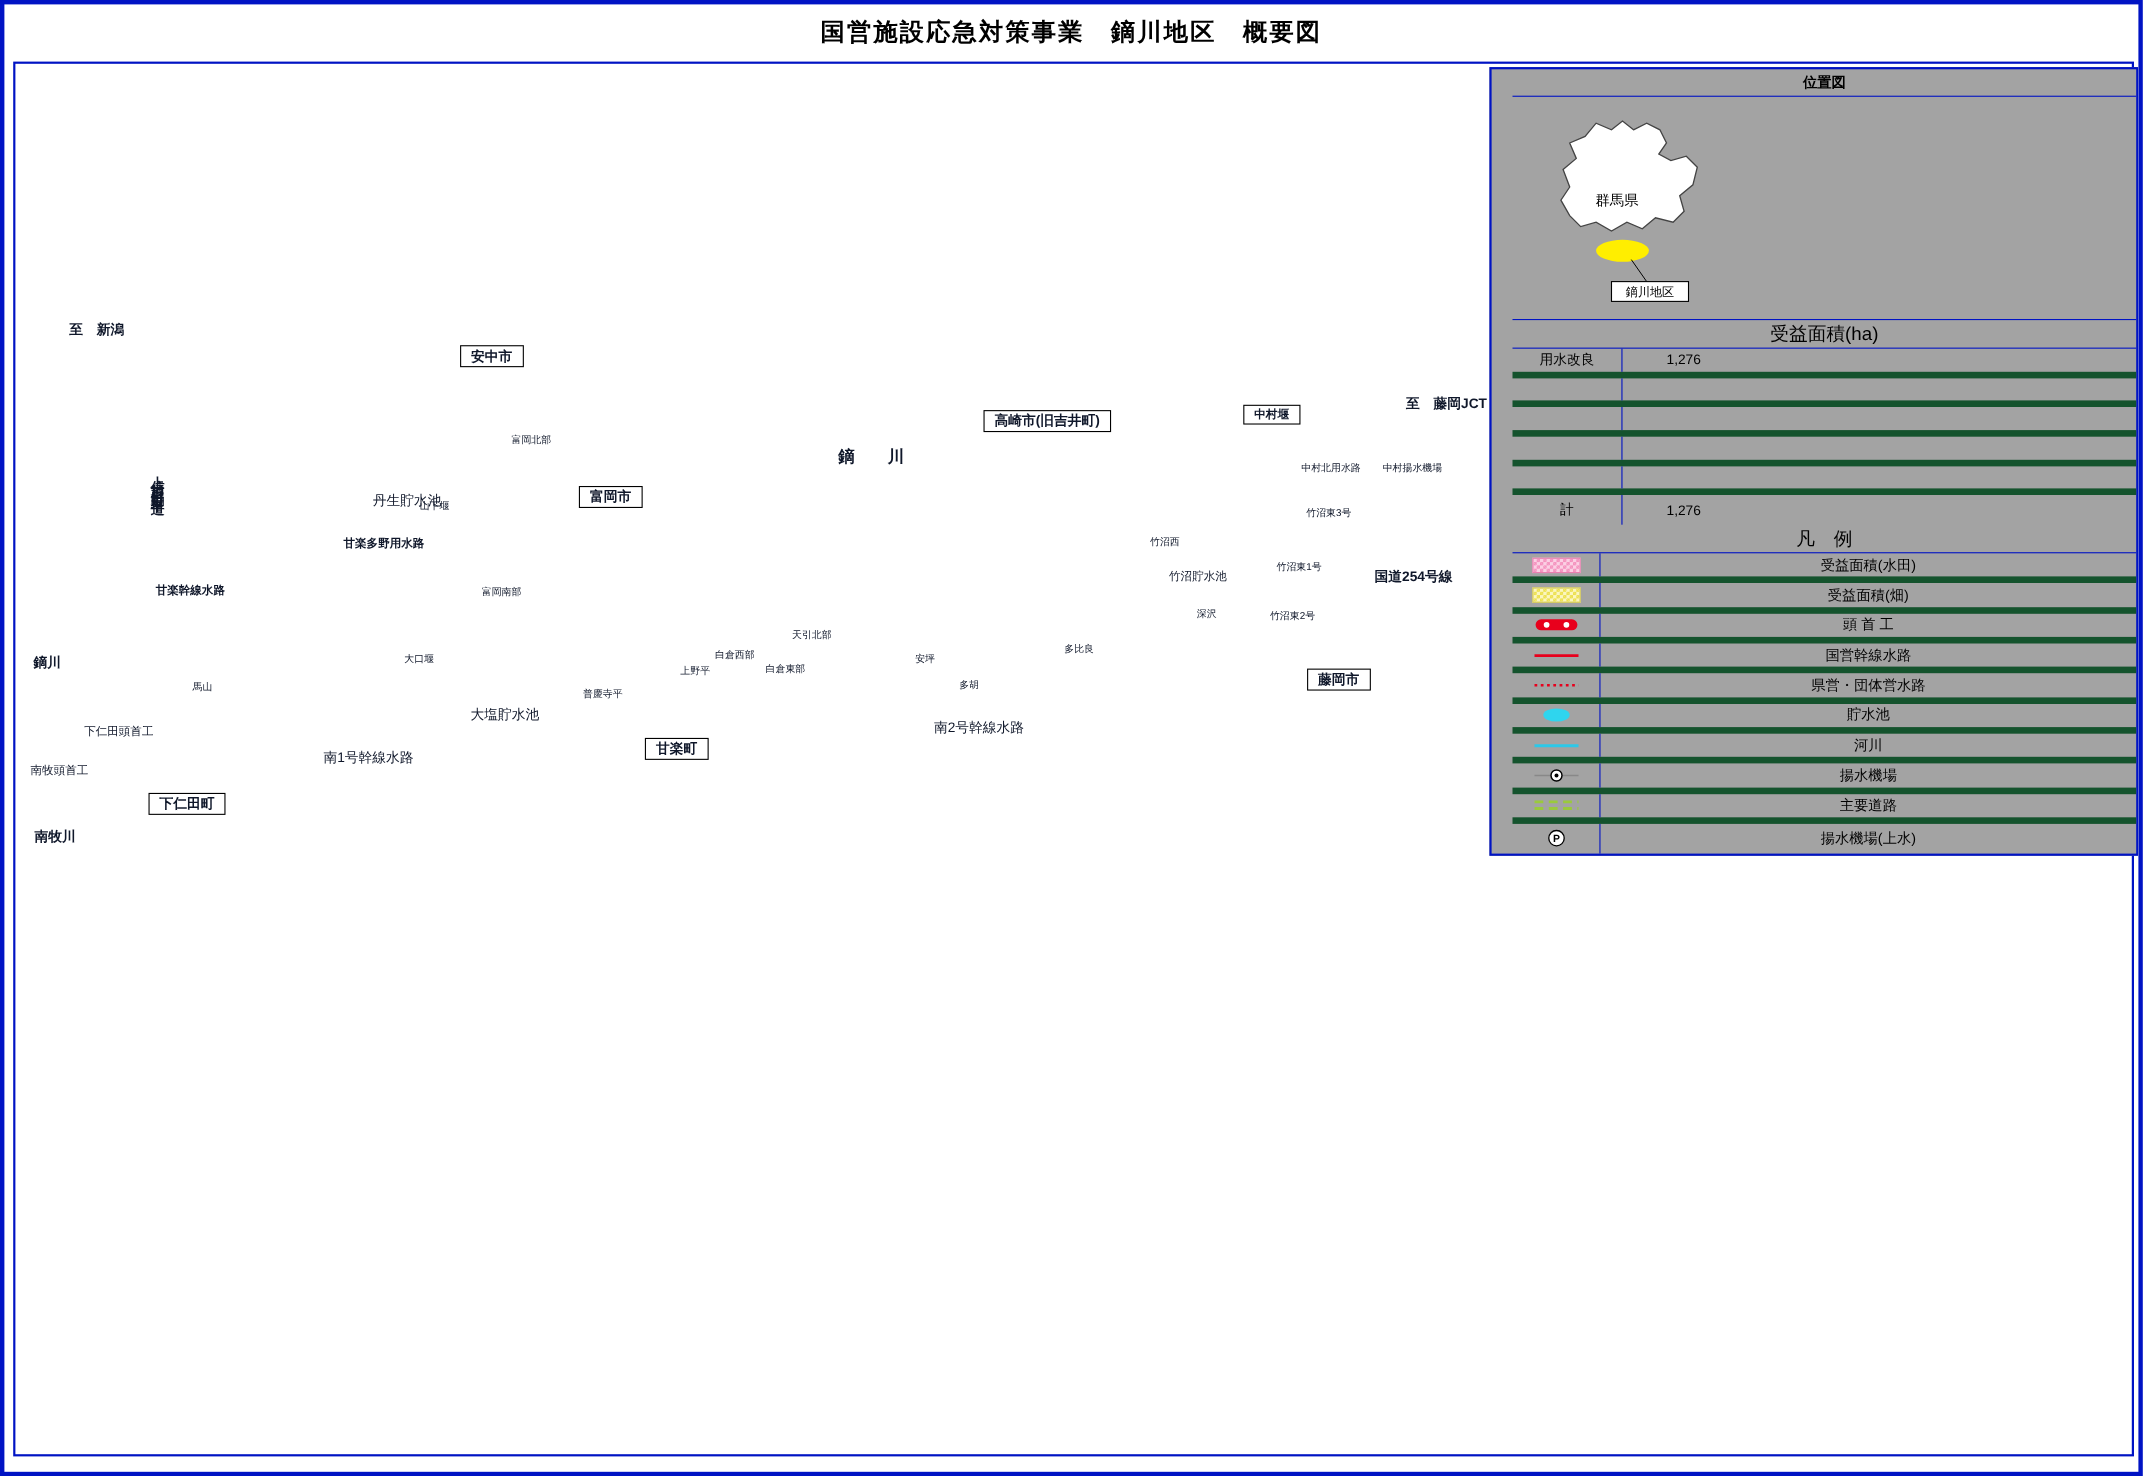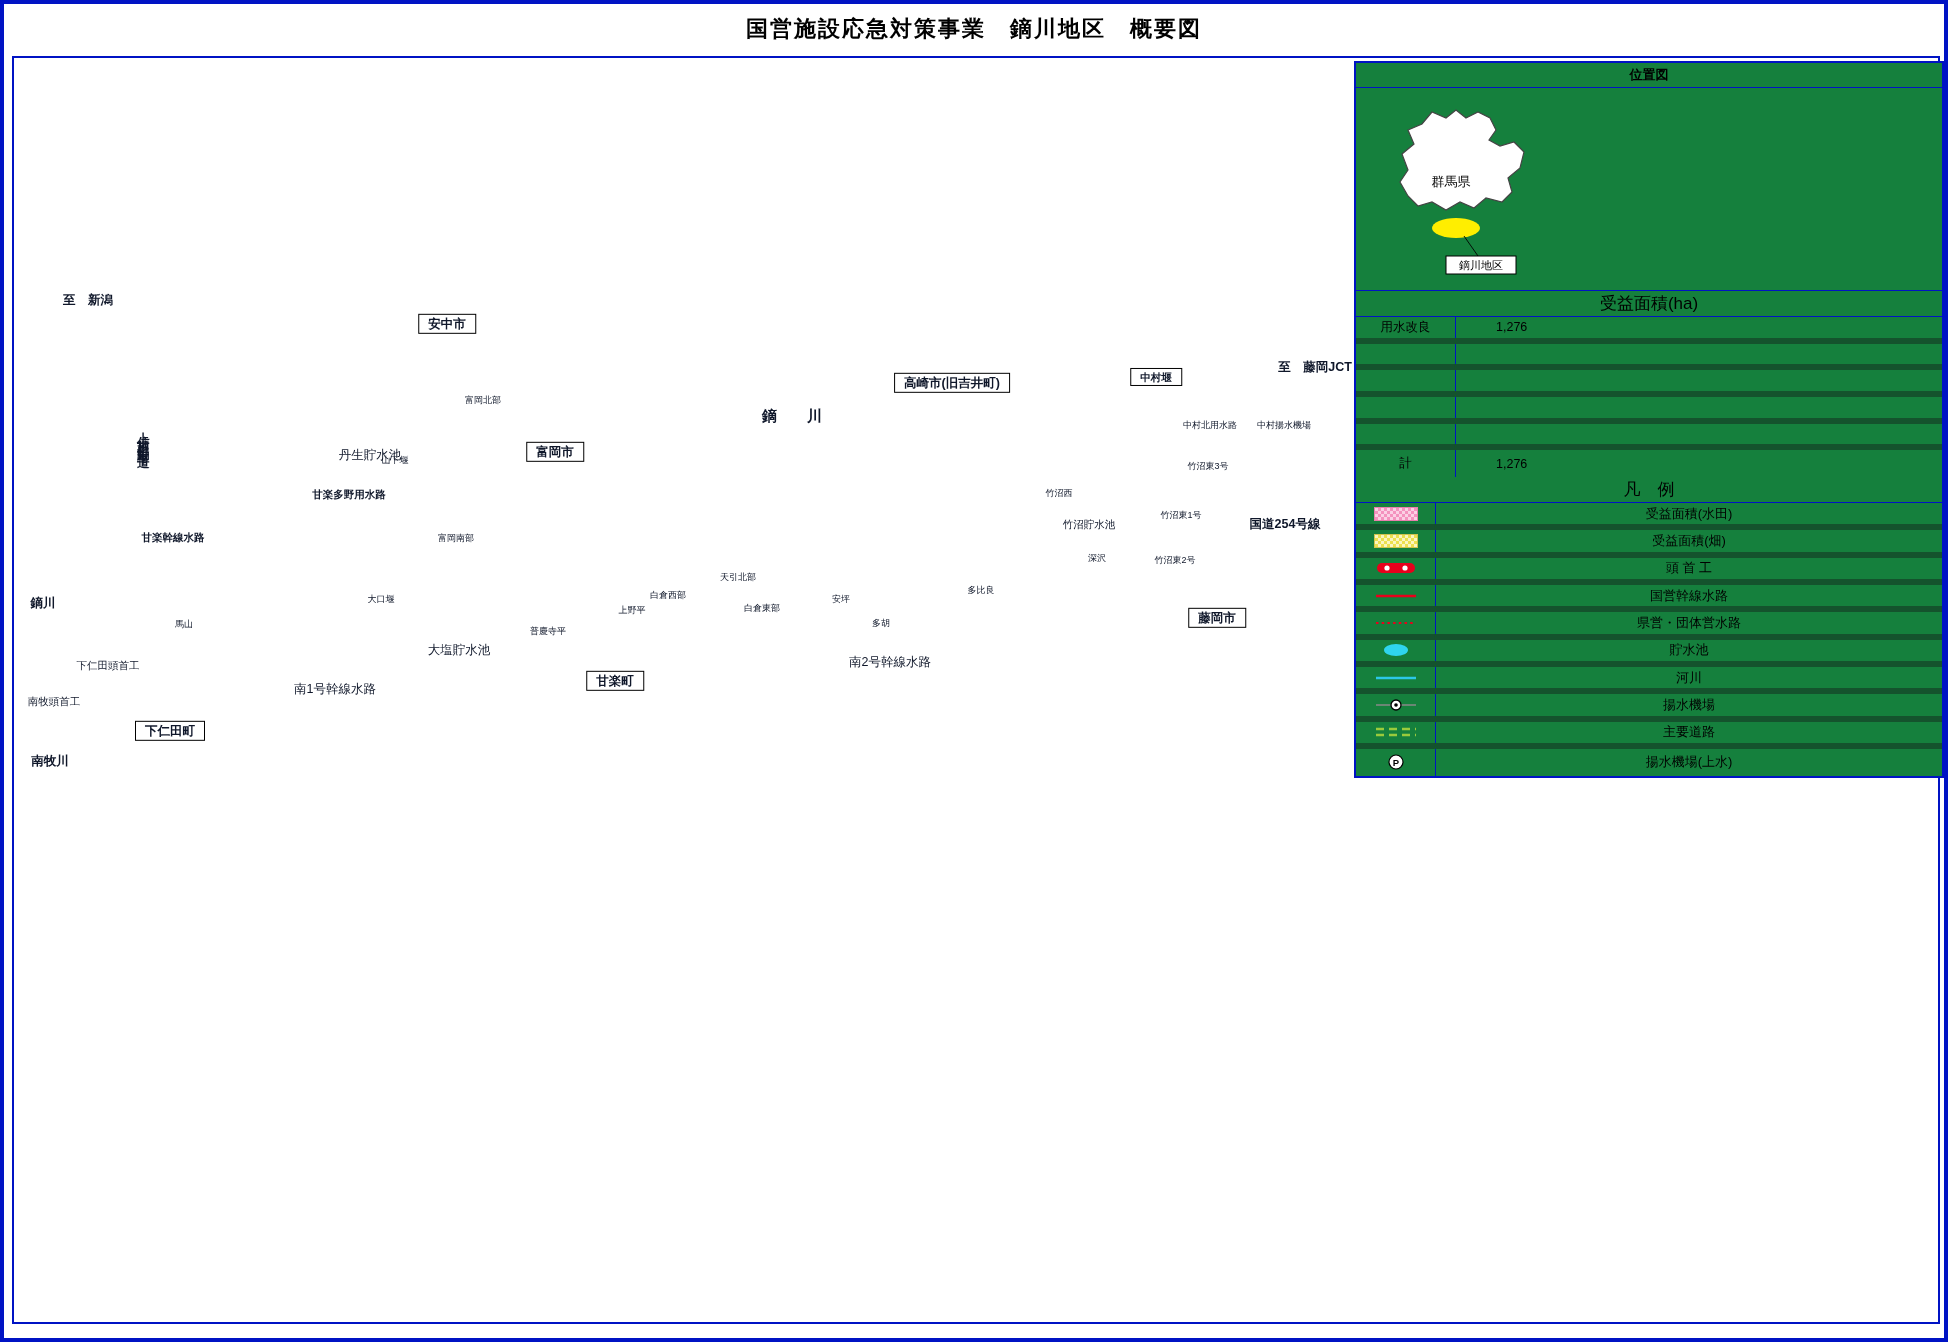--- a/index.html
+++ b/index.html
@@ -28,21 +28,21 @@
   .xs { font-size:9px; }
   .sm { font-size:10.5px; }
   .md { font-size:12.5px; }
   .lg { font-size:15px; }
   .bold { font-weight:bold; }
   .boxed { background:#fff; border:1px solid #000; padding:2px 9px; font-weight:bold; }
   .vertical { writing-mode:vertical-rl; letter-spacing:4px; }
   
   .sidebar {
     position:absolute; left:1350px; top:57px; width:590px;
-    border:2px solid #0013c4; background:#15803d; font-size:13px;
+    border:2px solid #0013c4; background:#a3a3a3; font-size:13px;padding-left:19px;
   }
   .sb-header {
     height:25px; display:flex; align-items:center; justify-content:center;
     font-weight:bold; border-bottom:1px solid #0013c4;
   }
   .loc-cell { height:203px; position:relative; border-bottom:1px solid #0013c4; }
   .tbl-row { display:flex; height:26.7px; border-bottom:6px solid #14532d; }
   .tbl-row:last-child { border-bottom:none; }
   .tbl-label {
     width:100px; border-right:1px solid #0013c4; display:flex;
@@ -288,21 +288,21 @@
     <div class="map-label md" style="left: 886px; top: 658px;">南2号幹線水路</div>
     <div class="map-label sm" style="left: 1085px; top: 520px;">竹沼貯水池</div>
     <div class="map-label xs" style="left: 479px; top: 396px;">富岡北部</div>
     <div class="map-label xs" style="left: 391px; top: 456px;">山下堰</div>
     <div class="map-label xs" style="left: 452px; top: 534px;">富岡南部</div>
     <div class="map-label xs" style="left: 377px; top: 595px;">大口堰</div>
     <div class="map-label xs" style="left: 180px; top: 620px;">馬山</div>
     <div class="map-label xs" style="left: 544px; top: 627px;">普慶寺平</div>
     <div class="map-label xs" style="left: 628px; top: 606px;">上野平</div>
     <div class="map-label xs" style="left: 664px; top: 591px;">白倉西部</div>
-    <div class="map-label xs" style="left: 753px; top: 604px; padding-left: 10px;">白倉東部</div>
+    <div class="map-label xs" style="left: 705px; top: 604px; padding-left: 10px;">白倉東部</div>
     <div class="map-label xs" style="left: 734px; top: 573px;">天引北部</div>
     <div class="map-label xs" style="left: 837px; top: 595px;">安坪</div>
     <div class="map-label xs" style="left: 877px; top: 619px;">多胡</div>
     <div class="map-label xs" style="left: 977px; top: 586px;">多比良</div>
     <div class="map-label xs" style="left: 1055px; top: 489px;">竹沼西</div>
     <div class="map-label xs" style="left: 1093px; top: 554px;">深沢</div>
     <div class="map-label xs" style="left: 1177px; top: 511px;">竹沼東1号</div>
     <div class="map-label xs" style="left: 1171px; top: 556px;">竹沼東2号</div>
     <div class="map-label xs" style="left: 1204px; top: 462px;">竹沼東3号</div>
     <div class="map-label xs" style="left: 1206px; top: 421px;">中村北用水路</div>

